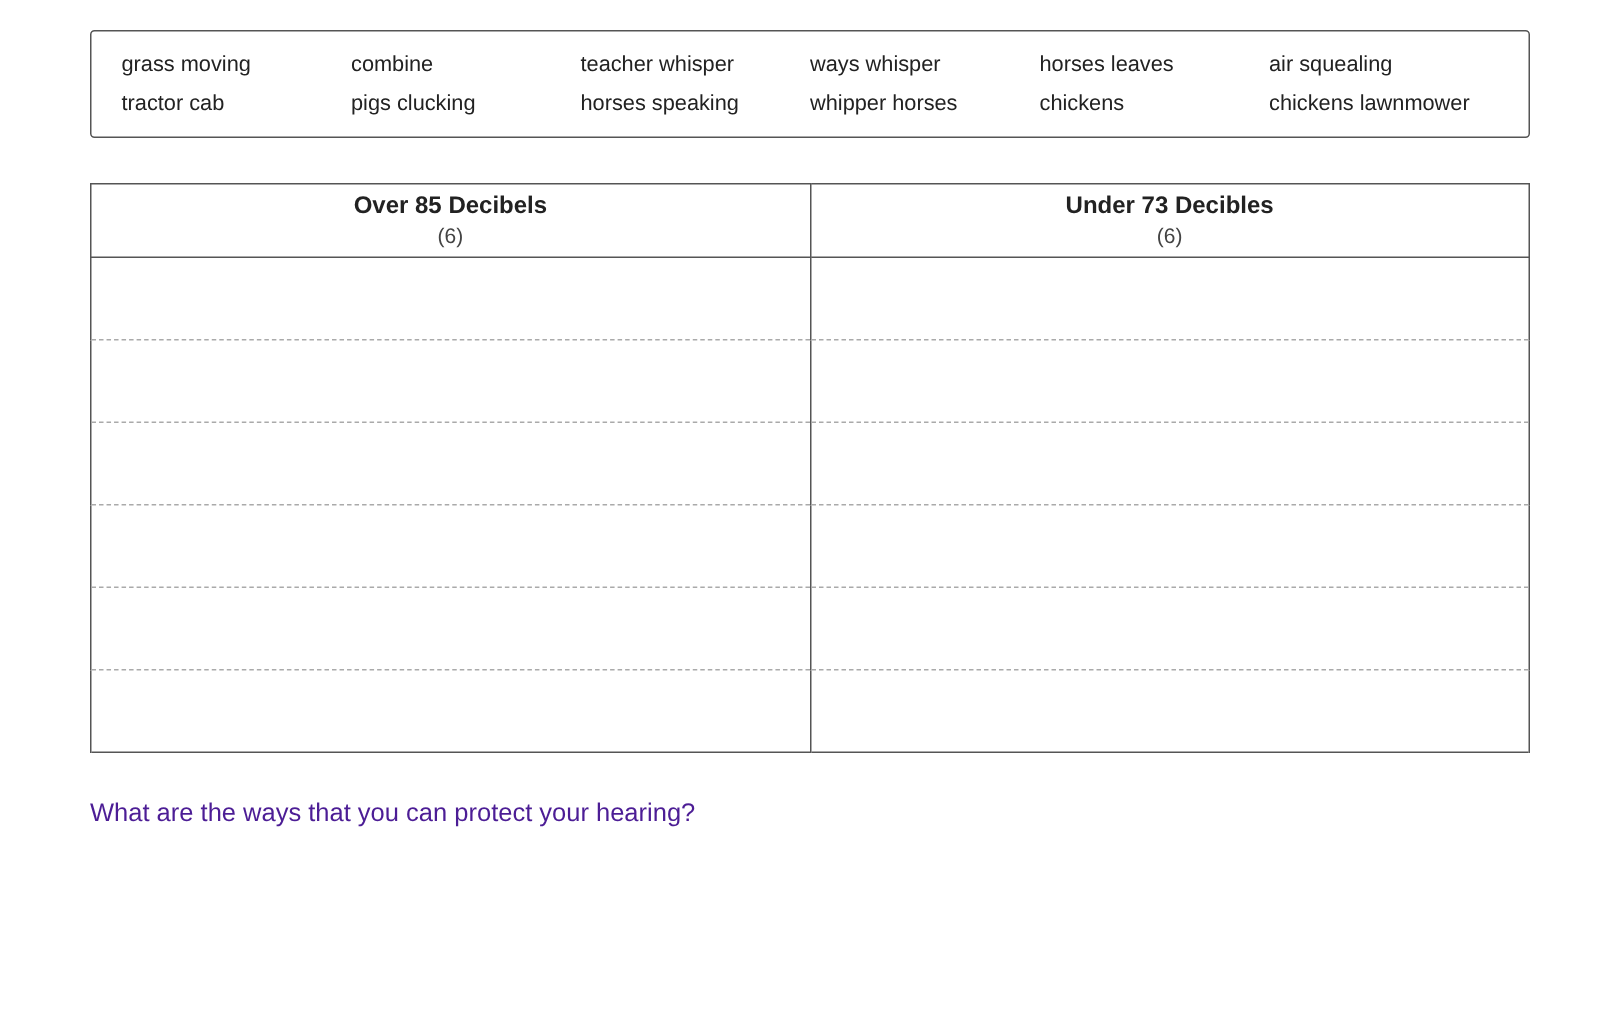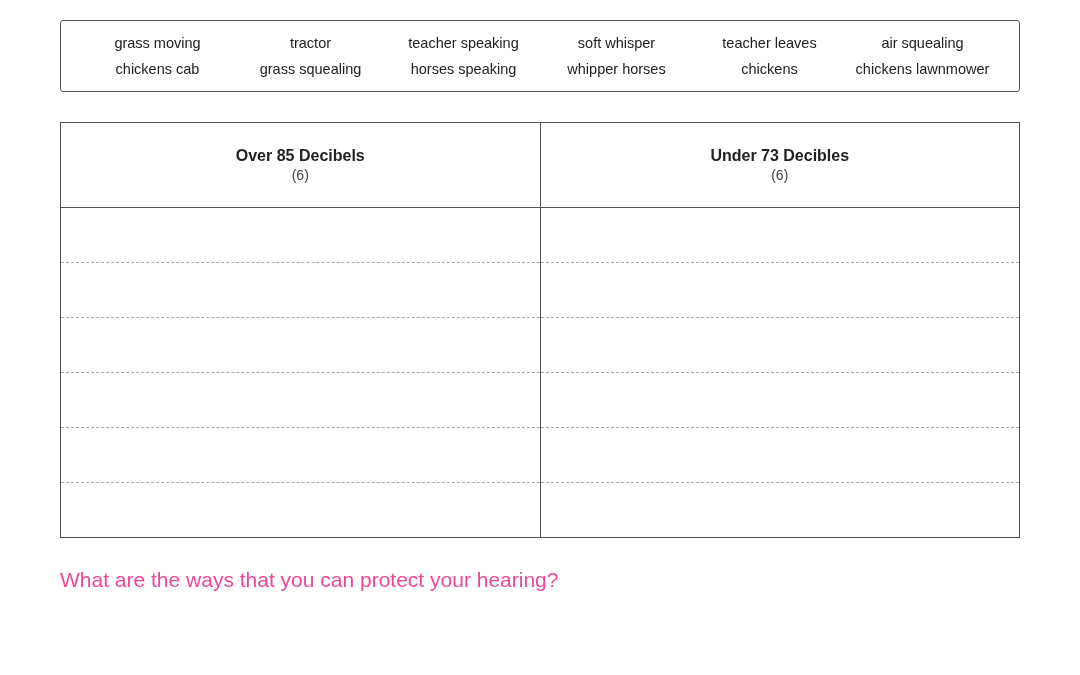--- a/index.html
+++ b/index.html
@@ -24,33 +24,32 @@
       padding: 14px 20px;
       display: grid;
       grid-template-columns: repeat(6, 1fr);
       row-gap: 10px;
       margin-bottom: 30px;
     }
 
     .word-bank-item {
       font-size: 14.5px;
       color: #222;
-      text-align: center;
     }
 
     .sort-table {
       border: 1.5px solid #555;
       width: 100%;
       border-collapse: collapse;
       margin-bottom: 30px;
     }
 
     .sort-table th {
       border: 1.5px solid #555;
-      padding: 24px 12px;
+      padding: 6px 12px;
       text-align: center;
       font-size: 15px;
       margin-left: 17px;
     }
 
     .sort-table th .col-title {
       font-weight: bold;
       font-size: 16px;
       display: block;
     }
@@ -73,37 +72,37 @@
 
     .sort-table tr:last-child td {
       border-bottom: none;
     }
 
     .sort-table tr.last-row td {
       border-bottom: none;
     }
 
     .bottom-question {
-      font-size: 21px;
-      color: #ec4899;
+      font-size: 17px;
+      color: #4c1d95;
       margin-top: 10px;
     }
   </style>
 </head>
 <body>
 
 <div class="word-bank">
   <span class="word-bank-item">grass moving</span>
-  <span class="word-bank-item">tractor</span>
-  <span class="word-bank-item">teacher speaking</span>
-  <span class="word-bank-item">soft whisper</span>
-  <span class="word-bank-item">teacher leaves</span>
+  <span class="word-bank-item">combine</span>
+  <span class="word-bank-item">teacher whisper</span>
+  <span class="word-bank-item">ways whisper</span>
+  <span class="word-bank-item">horses leaves</span>
   <span class="word-bank-item">air squealing</span>
-  <span class="word-bank-item">chickens cab</span>
-  <span class="word-bank-item">grass squealing</span>
+  <span class="word-bank-item">tractor cab</span>
+  <span class="word-bank-item">pigs clucking</span>
   <span class="word-bank-item">horses speaking</span>
   <span class="word-bank-item">whipper horses</span>
   <span class="word-bank-item">chickens</span>
   <span class="word-bank-item">chickens lawnmower</span>
 </div>
 
 <table class="sort-table">
   <thead>
     <tr>
       <th>

